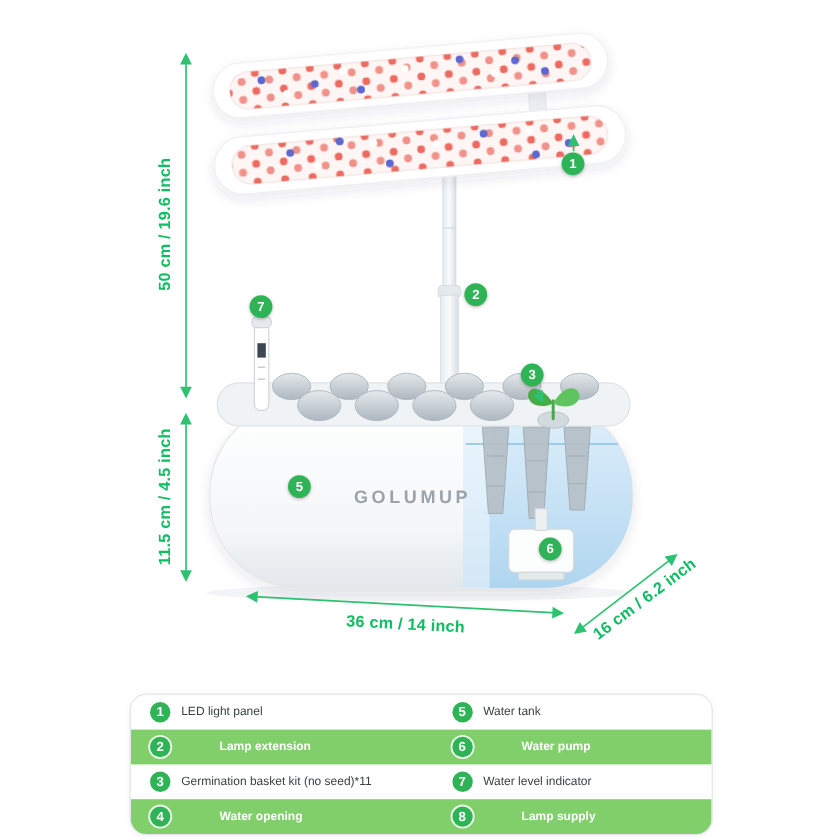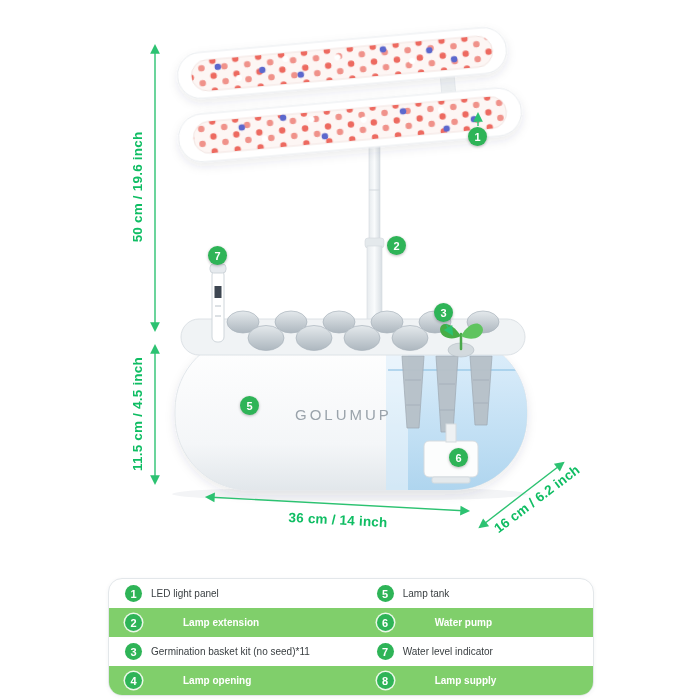--- a/index.html
+++ b/index.html
@@ -17,21 +17,21 @@
     white-space:nowrap;letter-spacing:.2px;
   }
   .dim-h1{left:137px;top:187px;transform:translate(-50%,-50%) rotate(-90deg);}
   .dim-h2{left:137px;top:414px;transform:translate(-50%,-50%) rotate(-90deg);}
   .dim-w {left:338px;top:520px;transform:translate(-50%,-50%) rotate(3deg);}
   .dim-d {left:537px;top:499px;transform:translate(-50%,-50%) rotate(-37deg);}
 
   
   .brand{
     position:absolute;left:295px;top:406px;
-    font-size:15px;font-weight:400;letter-spacing:3px;color:#9aa3ab;
+    font-size:15px;font-weight:700;letter-spacing:3px;color:#9aa3ab;
   }
 
   
   .badge{
     position:absolute;width:19px;height:19px;border-radius:50%;
     background:#2eb457;color:#fff;font-size:11px;font-weight:700;
     display:flex;align-items:center;justify-content:center;
     box-shadow:0 1px 3px rgba(0,0,0,.28);
   }
   .b1{left:468px;top:127px;} .b2{left:387px;top:236px;} .b3{left:434px;top:303px;}
@@ -229,21 +229,21 @@
   <div class="badge b7">7</div>
 
   <div class="legend">
     <div class="lrow">
       <div class="cell">
         <span class="nbadge">1</span>
         <span class="llabel">LED light panel</span>
       </div>
       <div class="cell">
         <span class="nbadge">5</span>
-        <span class="llabel">Lamp tank</span>
+        <span class="llabel">Water tank</span>
       </div>
     </div>
     <div class="lrow green">
       <div class="cell">
         <span class="nbadge">2</span>
         <span class="llabel">Lamp extension</span>
       </div>
       <div class="cell">
         <span class="nbadge">6</span>
         <span class="llabel">Water pump</span>
@@ -255,21 +255,21 @@
         <span class="llabel">Germination basket kit (no seed)*11</span>
       </div>
       <div class="cell">
         <span class="nbadge">7</span>
         <span class="llabel">Water level indicator</span>
       </div>
     </div>
     <div class="lrow green">
       <div class="cell">
         <span class="nbadge">4</span>
-        <span class="llabel">Lamp opening</span>
+        <span class="llabel">Water opening</span>
       </div>
       <div class="cell">
         <span class="nbadge">8</span>
         <span class="llabel">Lamp supply</span>
       </div>
     </div>
   </div>
 
 </div>
 

